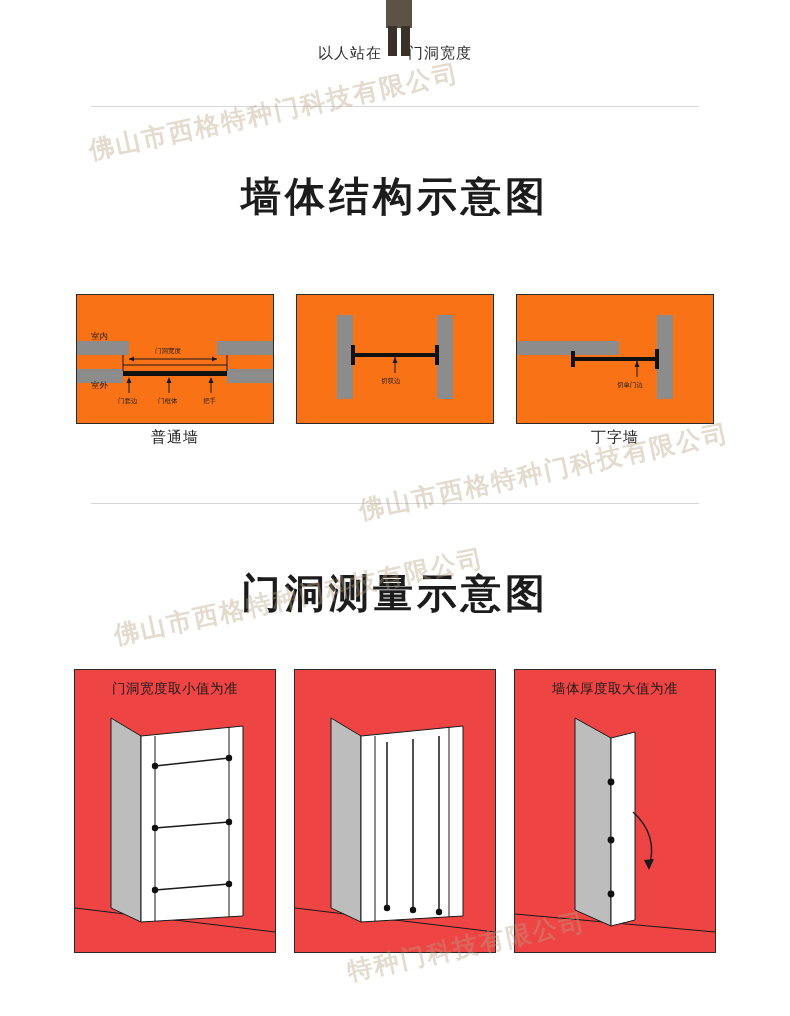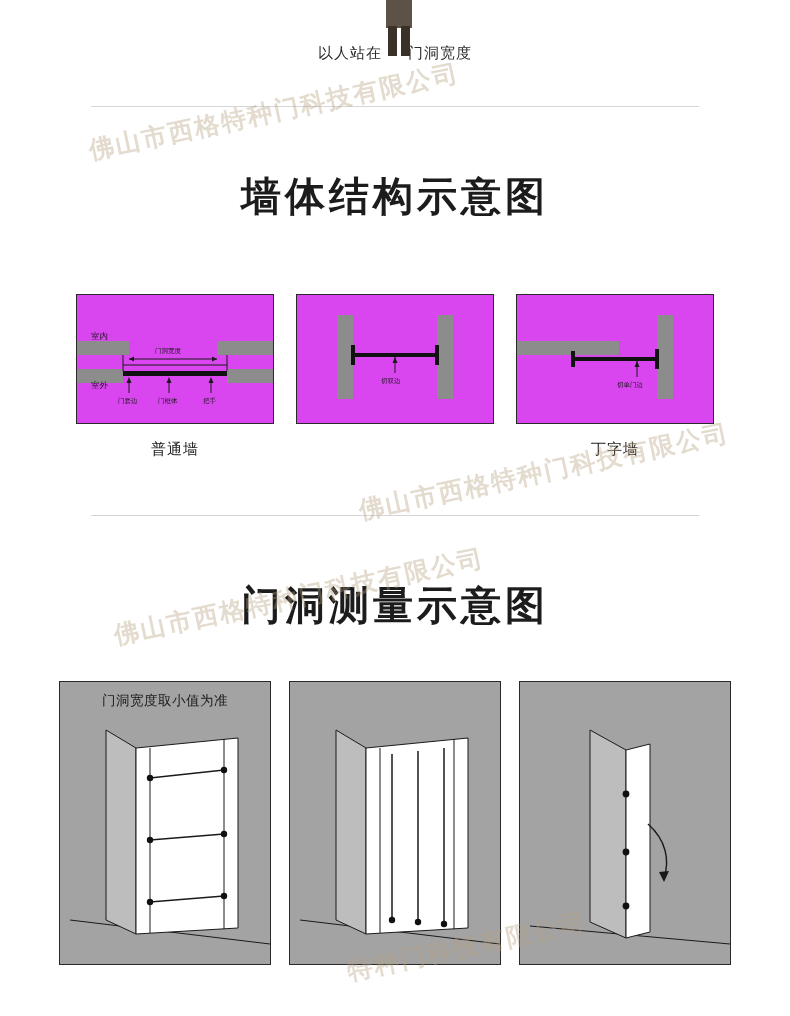--- a/index.html
+++ b/index.html
@@ -110,27 +110,27 @@
     gap: 22px;
     margin-top: 70px;
   }
   .wall-cell {
     width: 198px;
   }
   .wall-box {
     width: 196px;
     height: 128px;
     border: 1px solid #2a2a2a;
-    background: #d946ef;
+    background: #f97316;
     position: relative;
     overflow: hidden;
   }
   .wall-caption {
     text-align: center;
-    margin-top: 16px;
+    margin-top: 4px;
     font-size: 15px;
     color: #1c1c1c;
     letter-spacing: 1px;
   }
 
   .divider2 {
     width: 608px;
     height: 1px;
     background: #d6d6d6;
     margin: 56px auto 0 auto;
@@ -140,24 +140,23 @@
   .measure-row {
     display: flex;
     justify-content: center;
     gap: 18px;
     margin-top: 48px;
   }
   .measure-box {
     width: 200px;
     height: 282px;
     border: 1px solid #2a2a2a;
-    background: #a3a3a3;
+    background: #ef4444;
     position: relative;
     overflow: hidden;
-    padding-left: 10px;
   }
   .measure-label {
     position: absolute;
     top: 10px;
     left: 0;
     right: 0;
     text-align: center;
     font-size: 13.5px;
     color: #1a1a1a;
     letter-spacing: 0.5px;
@@ -308,20 +307,21 @@
       <line x1="92" y1="72" x2="92" y2="238" stroke="#1a1a1a" stroke-width="1.5"></line>
       <line x1="118" y1="69" x2="118" y2="240" stroke="#1a1a1a" stroke-width="1.5"></line>
       <line x1="144" y1="66" x2="144" y2="242" stroke="#1a1a1a" stroke-width="1.5"></line>
       <circle cx="92" cy="238" r="3.2" fill="#111111"></circle>
       <circle cx="118" cy="240" r="3.2" fill="#111111"></circle>
       <circle cx="144" cy="242" r="3.2" fill="#111111"></circle>
     </svg>
   </div>
 
   <div class="measure-box">
+    <div class="measure-label">墙体厚度取大值为准</div>
     <svg width="200" height="282" viewBox="0 0 200 282">
       <line x1="0" y1="244" x2="200" y2="262" stroke="#1a1a1a" stroke-width="1"></line>
 
       <polygon points="60,48 96,68 96,256 60,240" fill="#bdbdbd" stroke="#1a1a1a" stroke-width="1"></polygon>
 
       <polygon points="96,68 120,62 120,250 96,256" fill="#ffffff" stroke="#1a1a1a" stroke-width="1"></polygon>
 
       <circle cx="96" cy="112" r="3.4" fill="#111111"></circle>
       <circle cx="96" cy="170" r="3.4" fill="#111111"></circle>
       <circle cx="96" cy="224" r="3.4" fill="#111111"></circle>

